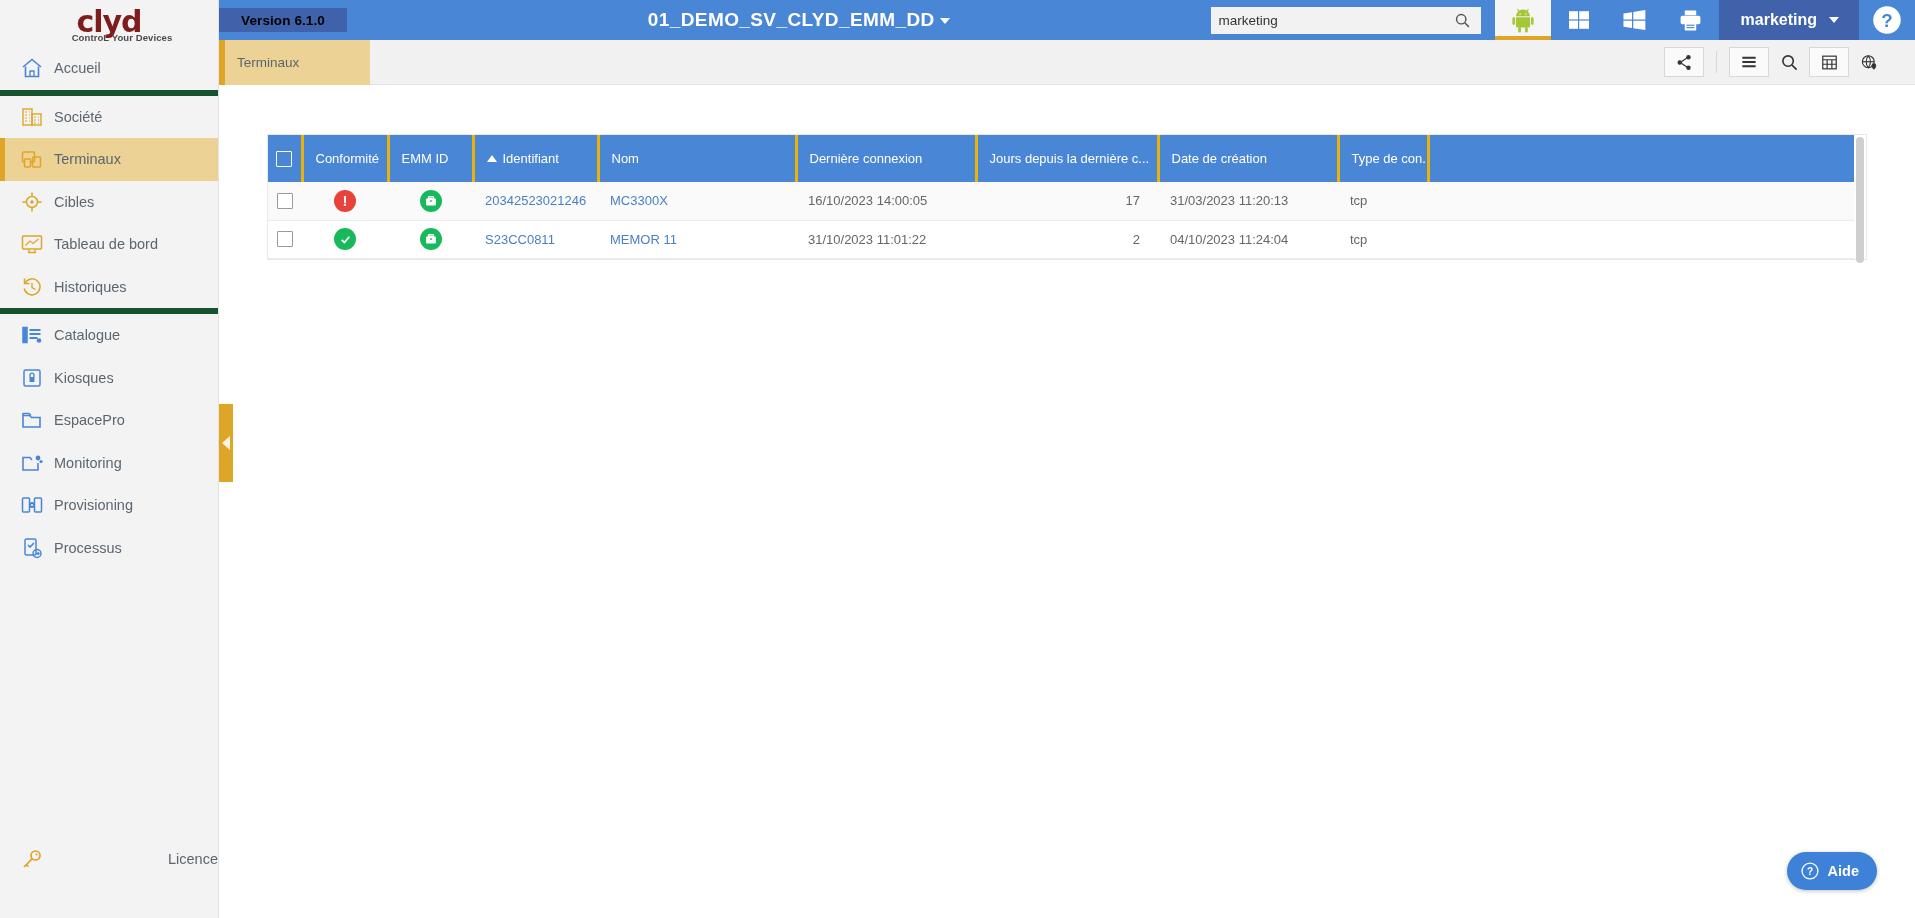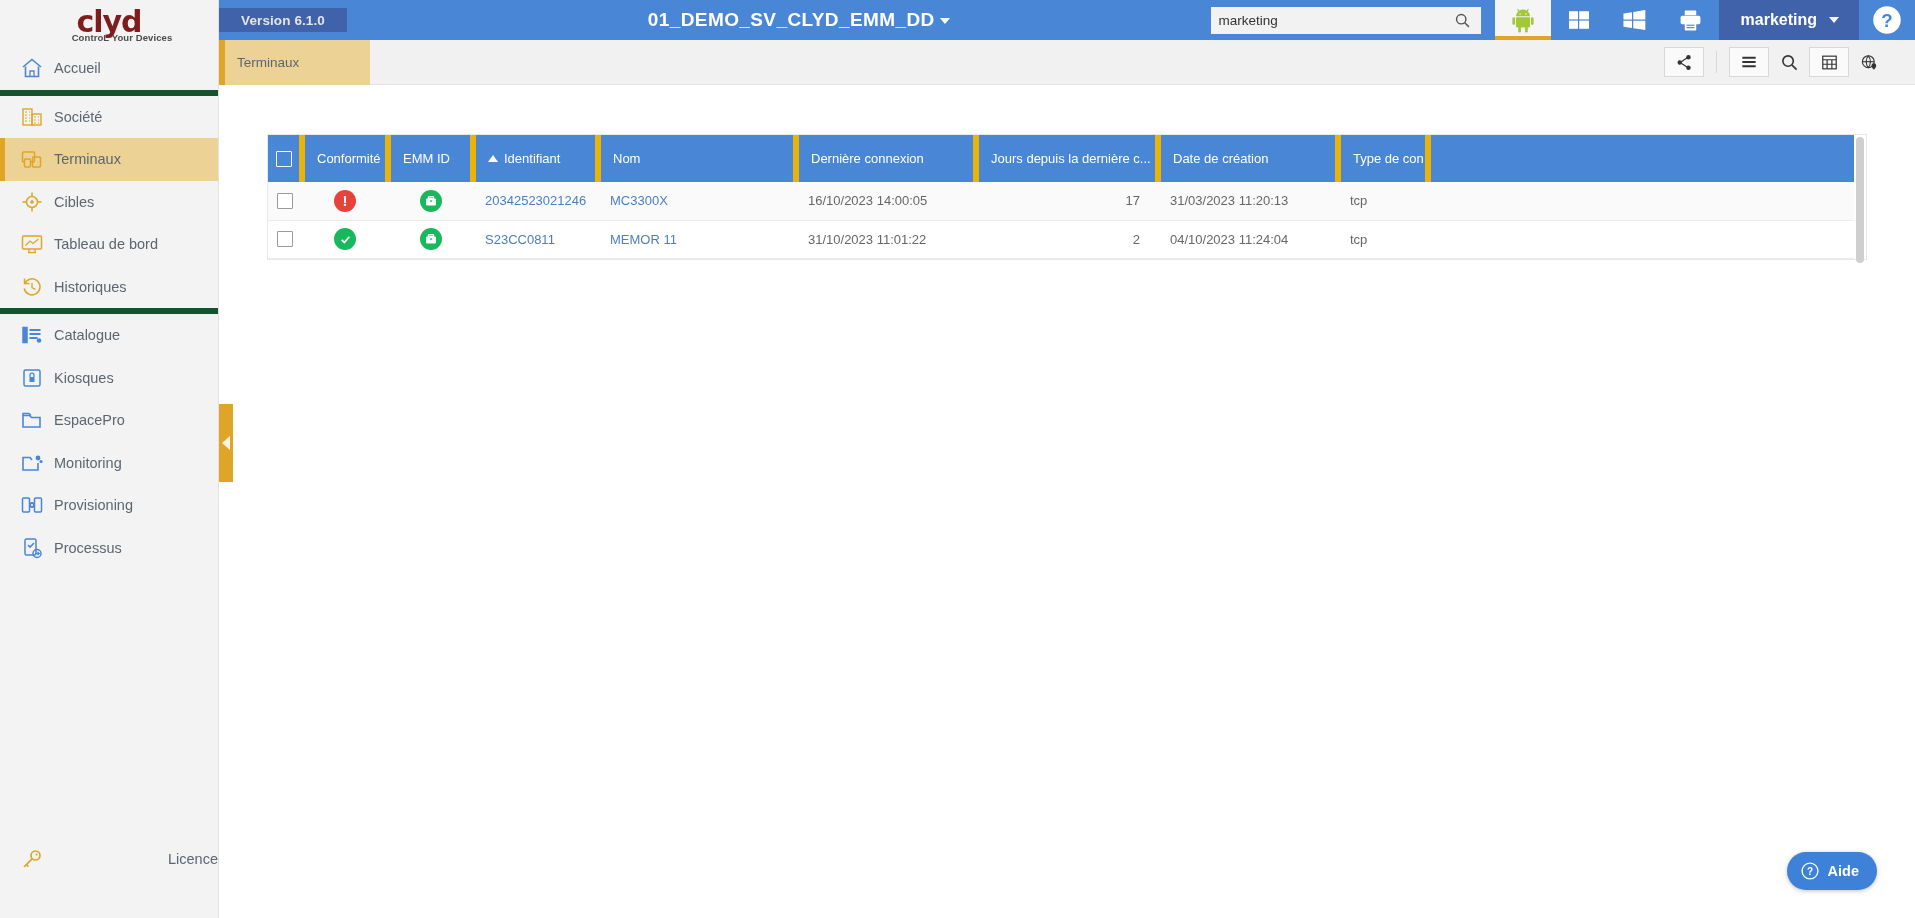--- a/index.html
+++ b/index.html
@@ -72,21 +72,21 @@
   }
 
   
   #topbar {
     position: absolute; left: 219px; top: 0;
     width: 1696px; height: 40px;
     background: #4a86d6; display: flex; align-items: center;
   }
   #version-badge {
     width: 128px; height: 24px; background: #3f62ab;
-    color: #e5e5e5; font-size: 13.5px; font-weight: bold;
+    color: #000000; font-size: 13.5px; font-weight: bold;
     display: flex; align-items: center; justify-content: center;
     letter-spacing: 0.1px;
   }
   #app-title {
     flex: 1; text-align: center;
     color: #fff; font-size: 19px; font-weight: bold;
     letter-spacing: 0.4px; cursor: pointer;
     margin-left: 40px;
   }
   #app-title .caret {
@@ -179,21 +179,21 @@
     width: 1598px;
     background: #fff;
     box-shadow: 0 0 0 1px #e8e8e8;
   }
   table { border-collapse: collapse; width: 100%; table-layout: fixed; }
   thead th {
     background: #4a86d6; color: #fff;
     font-size: 13px; font-weight: normal;
     text-align: left; height: 47px;
     padding: 0 12px;
-    border-right: 6px solid #eab308;
+    border-right: 3px solid #eab308;
     white-space: nowrap; overflow: hidden;
     cursor: pointer;
   }
   thead th.nb { border-right: none; }
   thead th .sortarrow {
     display: inline-block; margin-right: 6px;
     width: 0; height: 0; vertical-align: 1px;
     border-left: 5px solid transparent;
     border-right: 5px solid transparent;
     border-bottom: 7px solid #fff;

